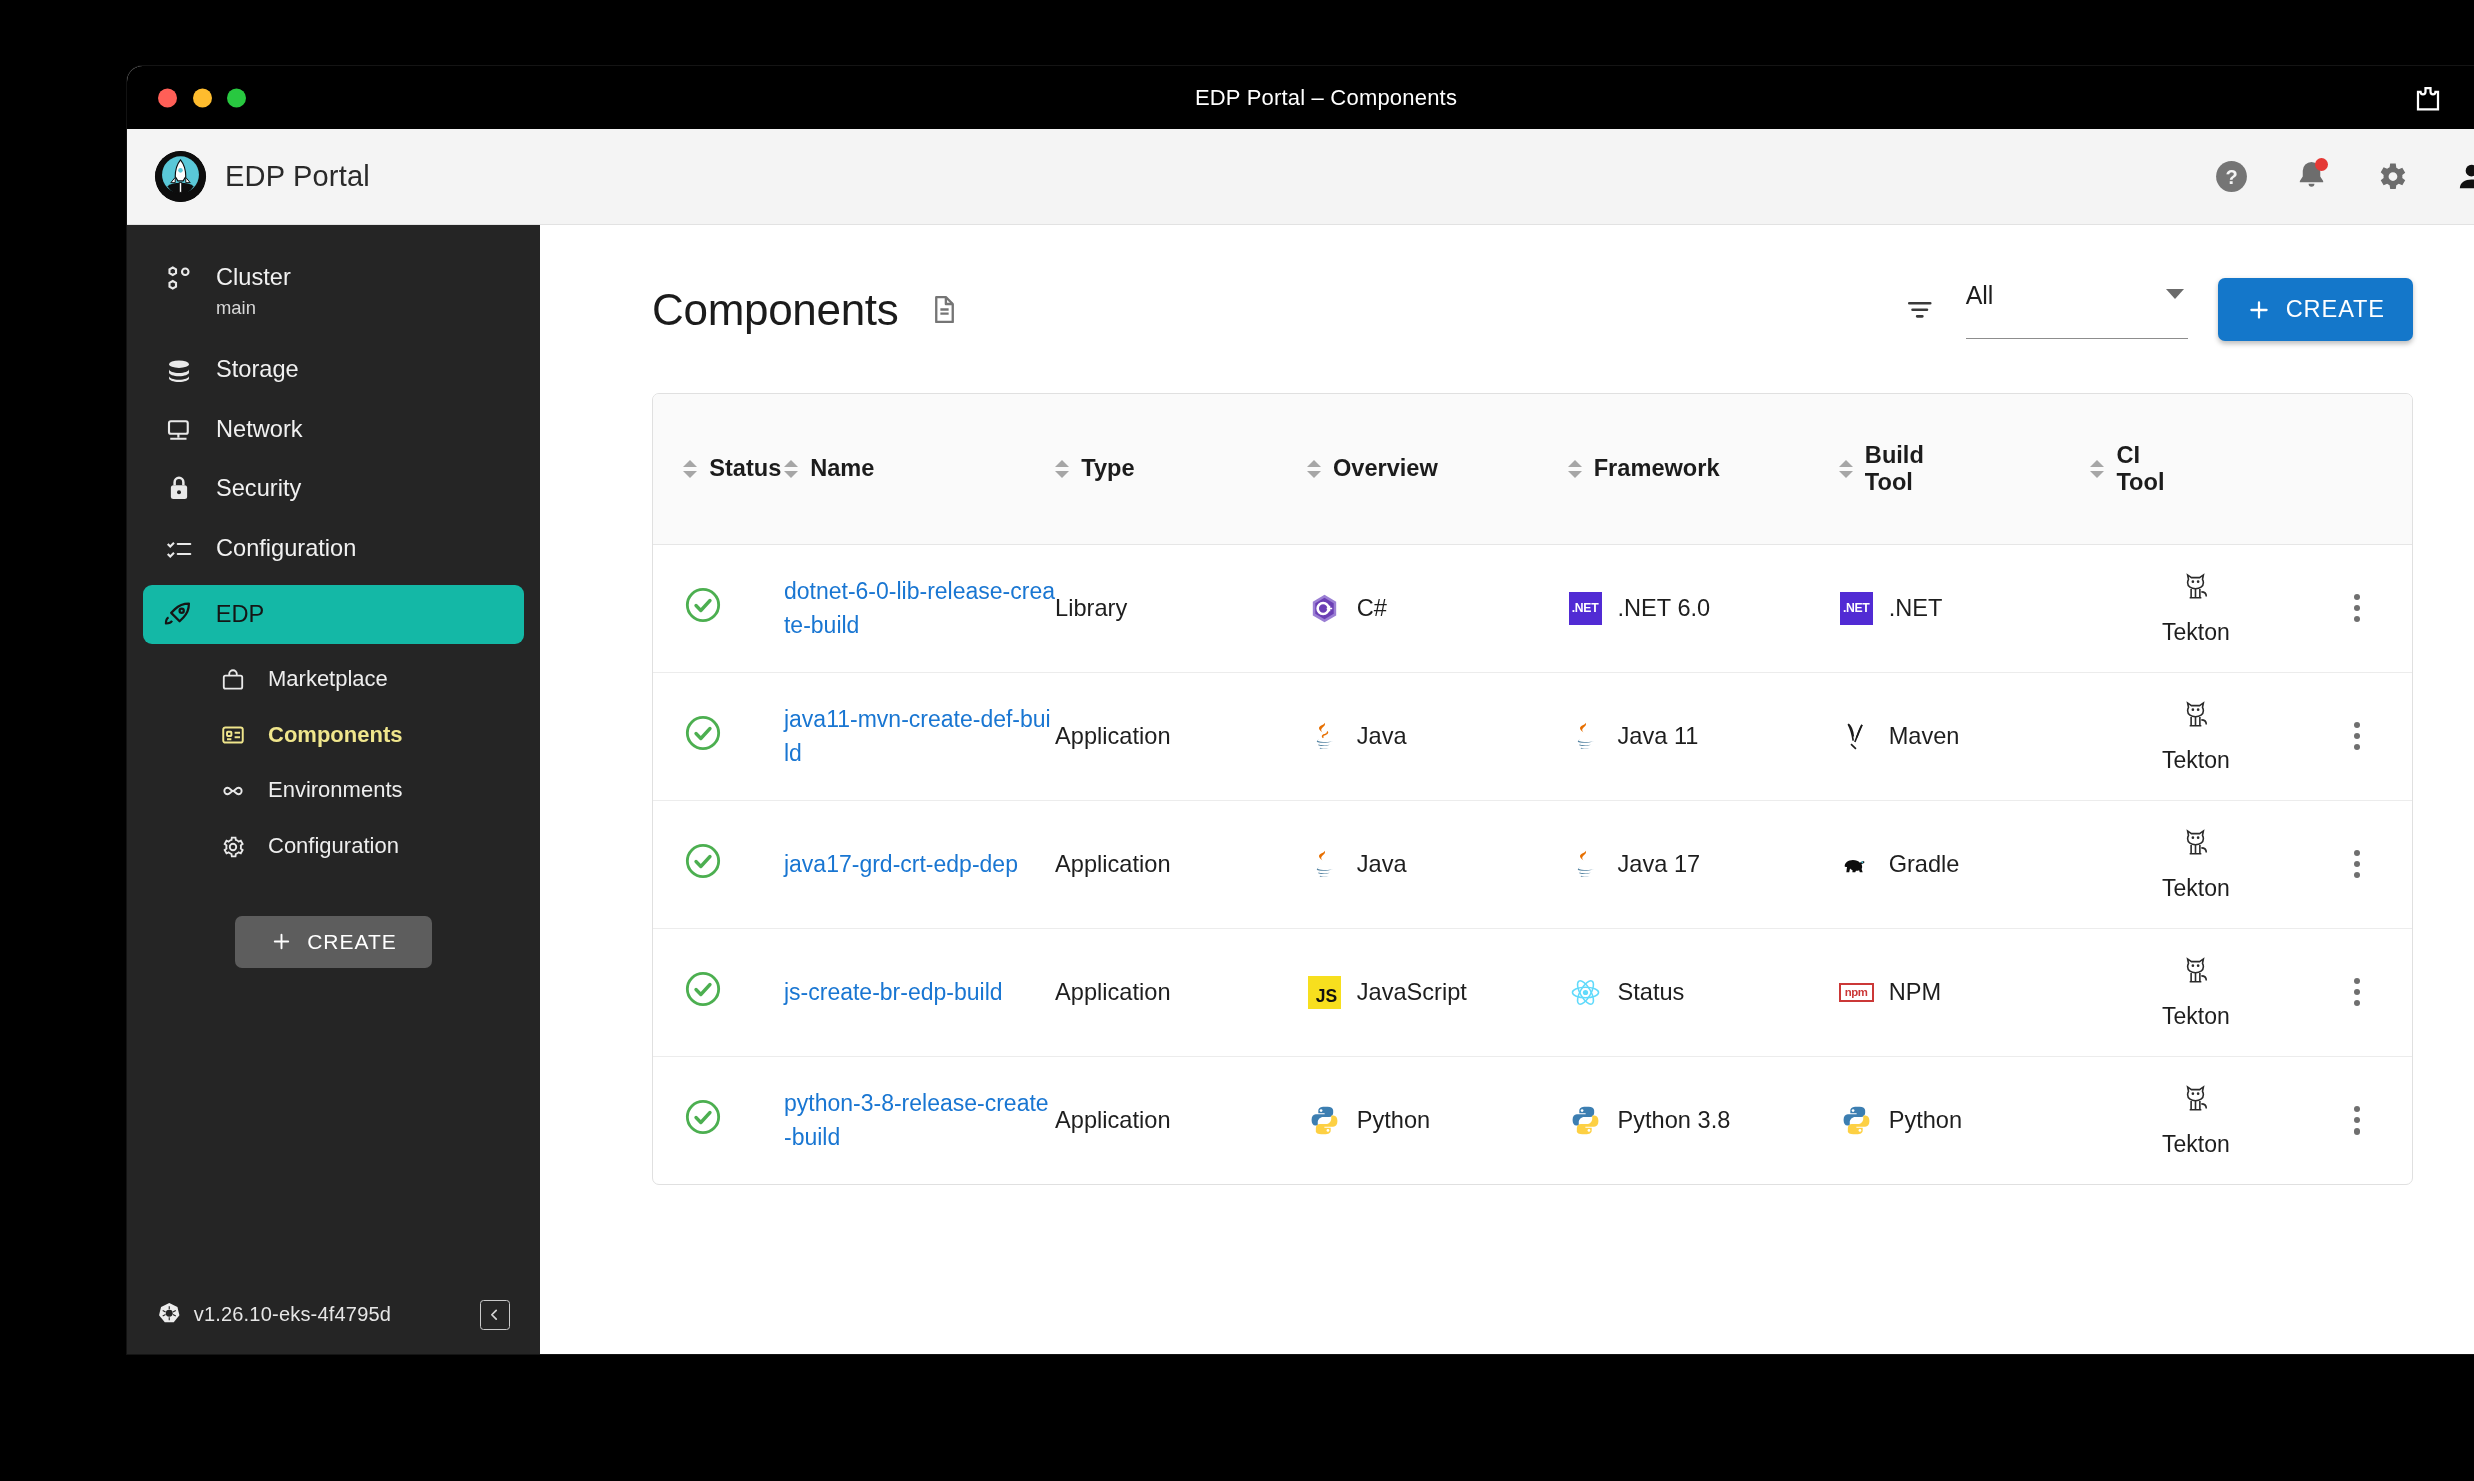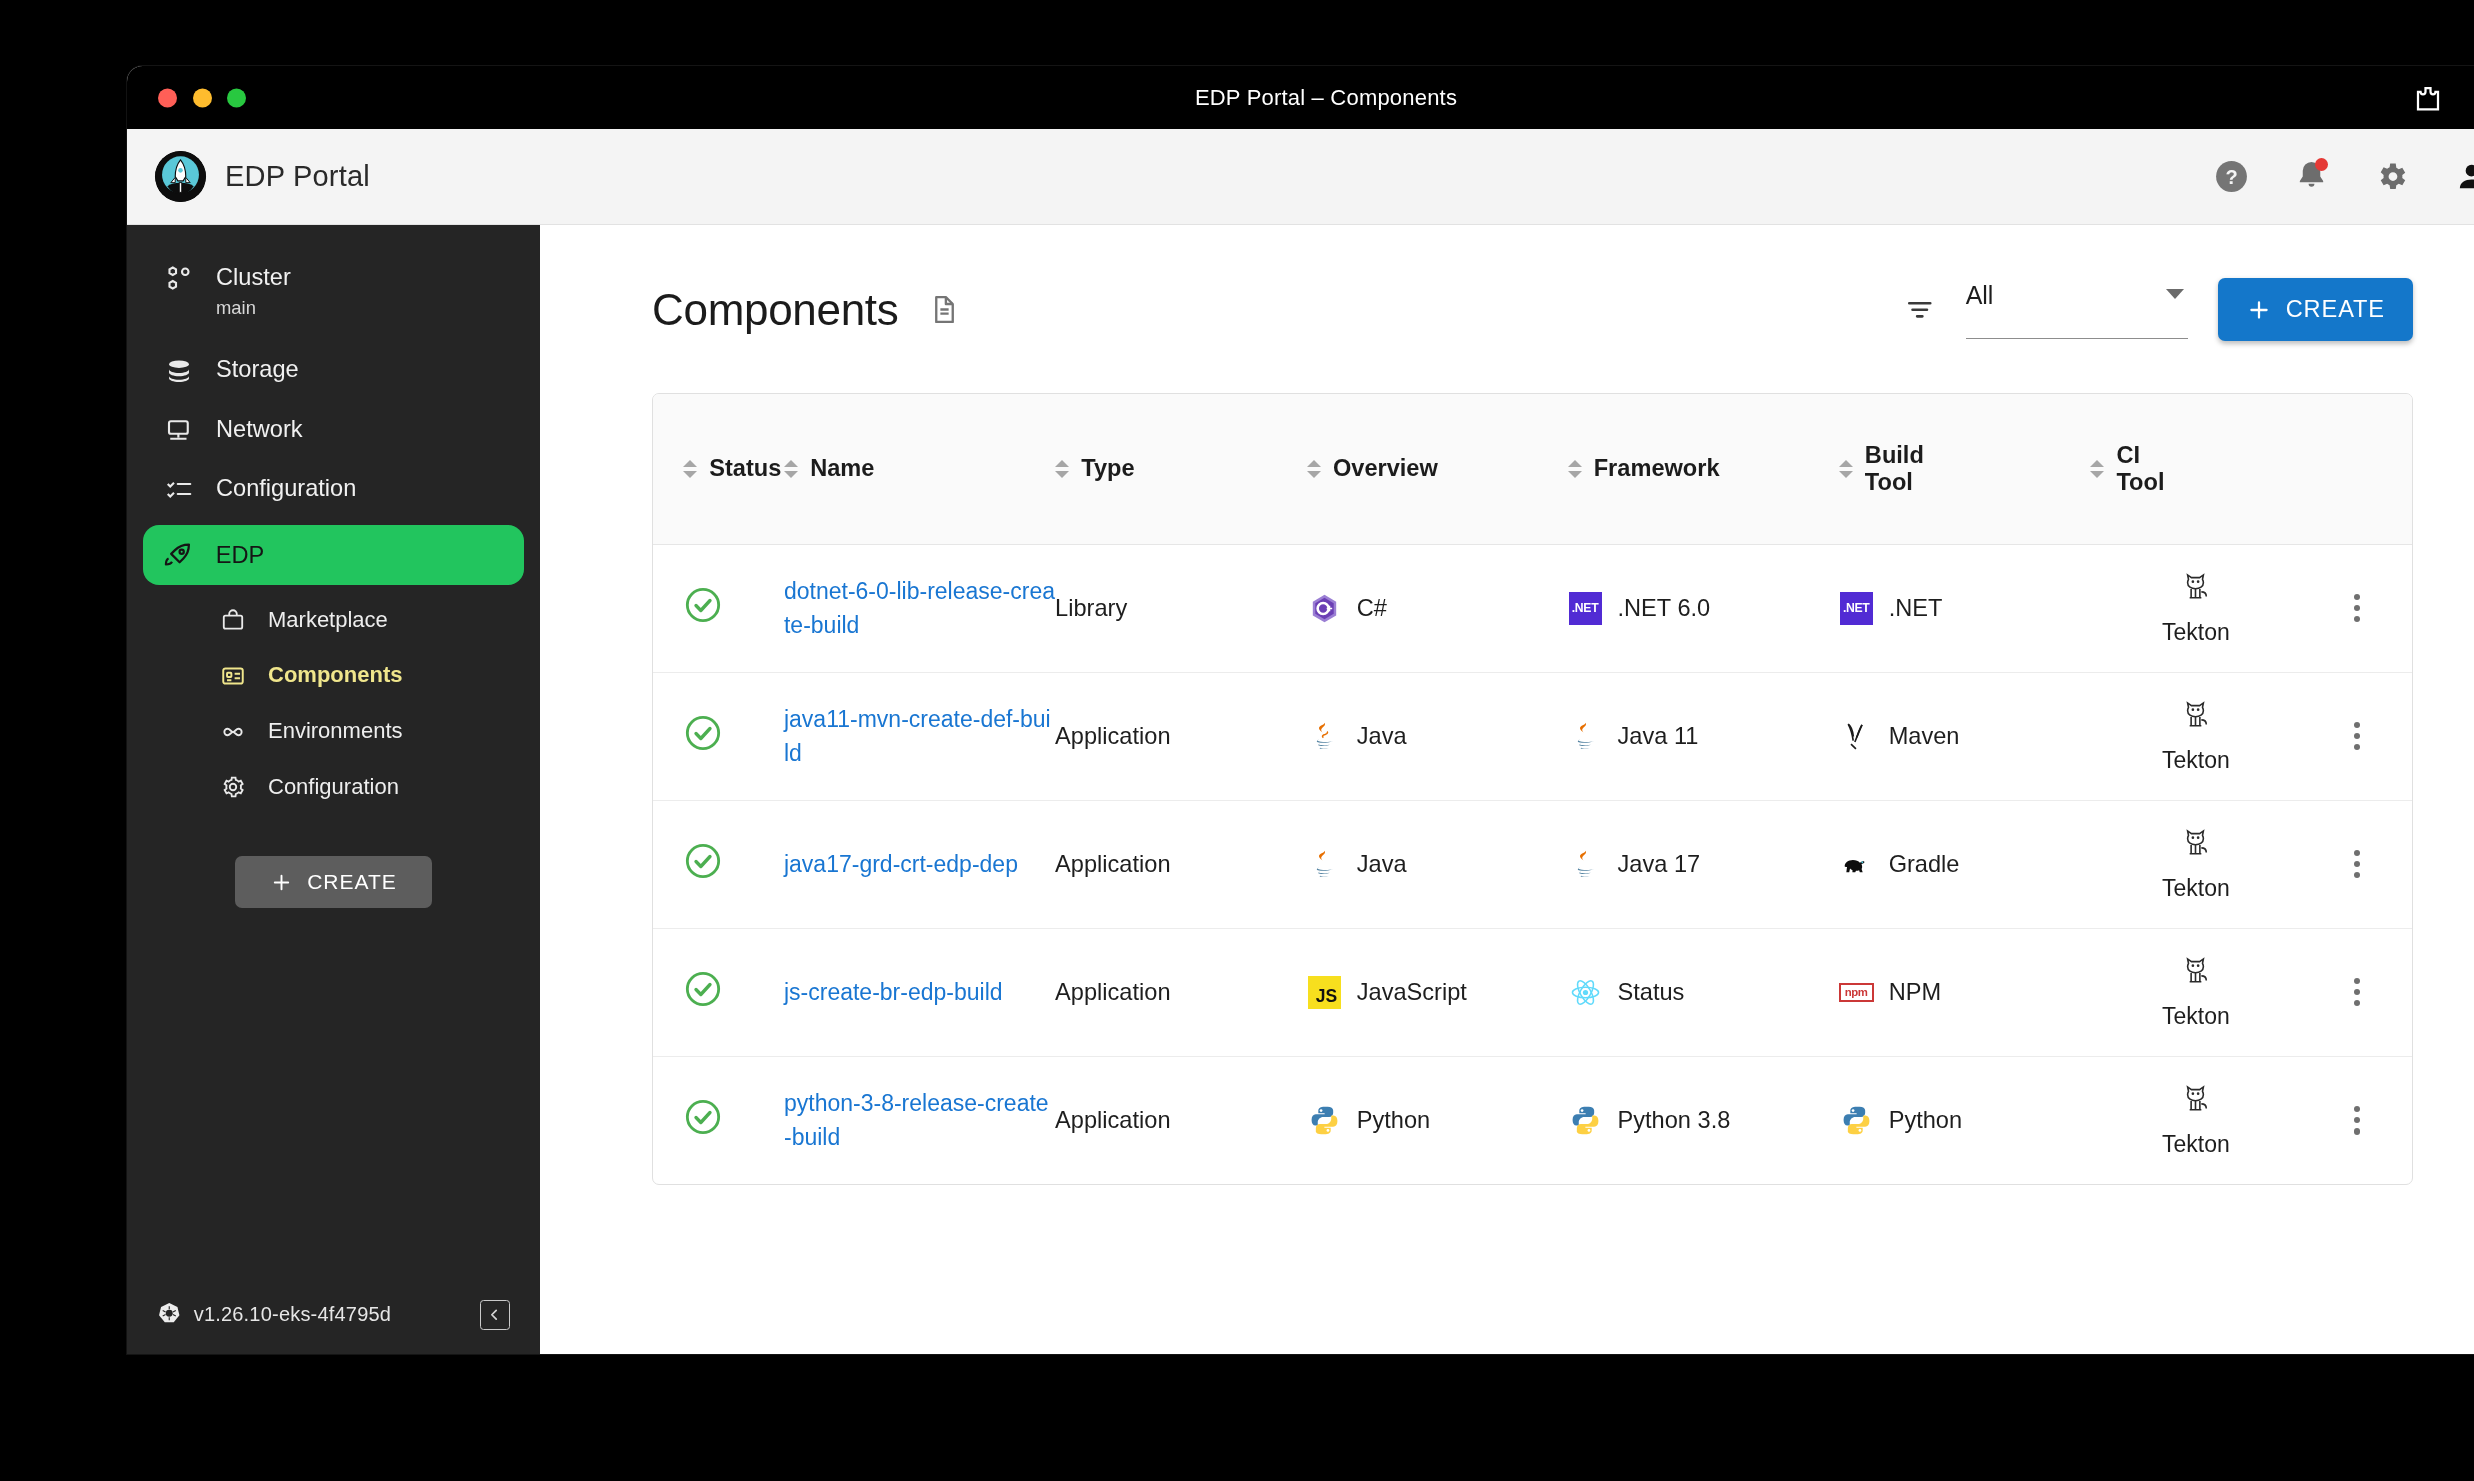--- a/index.html
+++ b/index.html
@@ -98,24 +98,24 @@
     padding: 12.2px 0 12.2px 35px;
     cursor: pointer;
     min-height: 45px;
   }
   .nav-icon { width: 33px; height: 33px; flex: 0 0 33px; display: flex; align-items: center; justify-content: center; margin-top: 1.7px; }
   .nav-label { color: #f1f1f1; font-size: 23.6px; line-height: 35px; }
   .nav-sub { color: #d8d8d8; font-size: 18.4px; line-height: 26px; }
   .nav-item.tall { padding-bottom: 19px; }
 
   .nav-item.active {
-    background: #22c55e;
+    background: #14b8a6;
     margin: 7px 15.7px;
     padding: 12.2px 0 12.2px 19px;
-    border-radius: 16px;
+    border-radius: 9px;
   }
   .nav-item.active .nav-label { color: #151515; }
 
   .subnav { padding-left: 0; margin-top: 5.2px; }
   .subnav-item {
     display: flex; align-items: center; gap: 19px;
     padding: 10.5px 0 10.5px 89px;
     cursor: pointer;
   }
   .subnav-label { color: #eeeeee; font-size: 22px; }
@@ -376,20 +376,30 @@
           <div class="nav-item">
             <span class="nav-icon">
               <svg width="30" height="30" viewBox="0 0 24 24" fill="none" stroke="#e9e9e9" stroke-width="1.7">
                 <rect x="4" y="5" width="15" height="10" rx="1.5"></rect>
                 <path d="M11.5 15v3M5 19h13"></path>
               </svg>
             </span>
             <span class="nav-label">Network</span>
           </div>
 
+          <div class="nav-item">
+            <span class="nav-icon">
+              <svg width="30" height="30" viewBox="0 0 24 24" fill="#e9e9e9">
+                <path d="M12 2a4.5 4.5 0 0 0-4.5 4.5V9h2V6.5a2.5 2.5 0 0 1 5 0V9h2V6.5A4.5 4.5 0 0 0 12 2z"></path>
+                <rect x="5.5" y="9" width="13" height="11" rx="2"></rect>
+                <circle cx="12" cy="14.5" r="1.6" fill="#252525"></circle>
+              </svg>
+            </span>
+            <span class="nav-label">Security</span>
+          </div>
 
           <div class="nav-item">
             <span class="nav-icon">
               <svg width="30" height="30" viewBox="0 0 24 24" fill="none" stroke="#e9e9e9" stroke-width="1.7">
                 <path d="M3 8l2 2 3-3M3 16l2 2 3-3"></path>
                 <path d="M11 8h10M11 16h10" stroke-linecap="round"></path>
               </svg>
             </span>
             <span class="nav-label">Configuration</span>
           </div>

